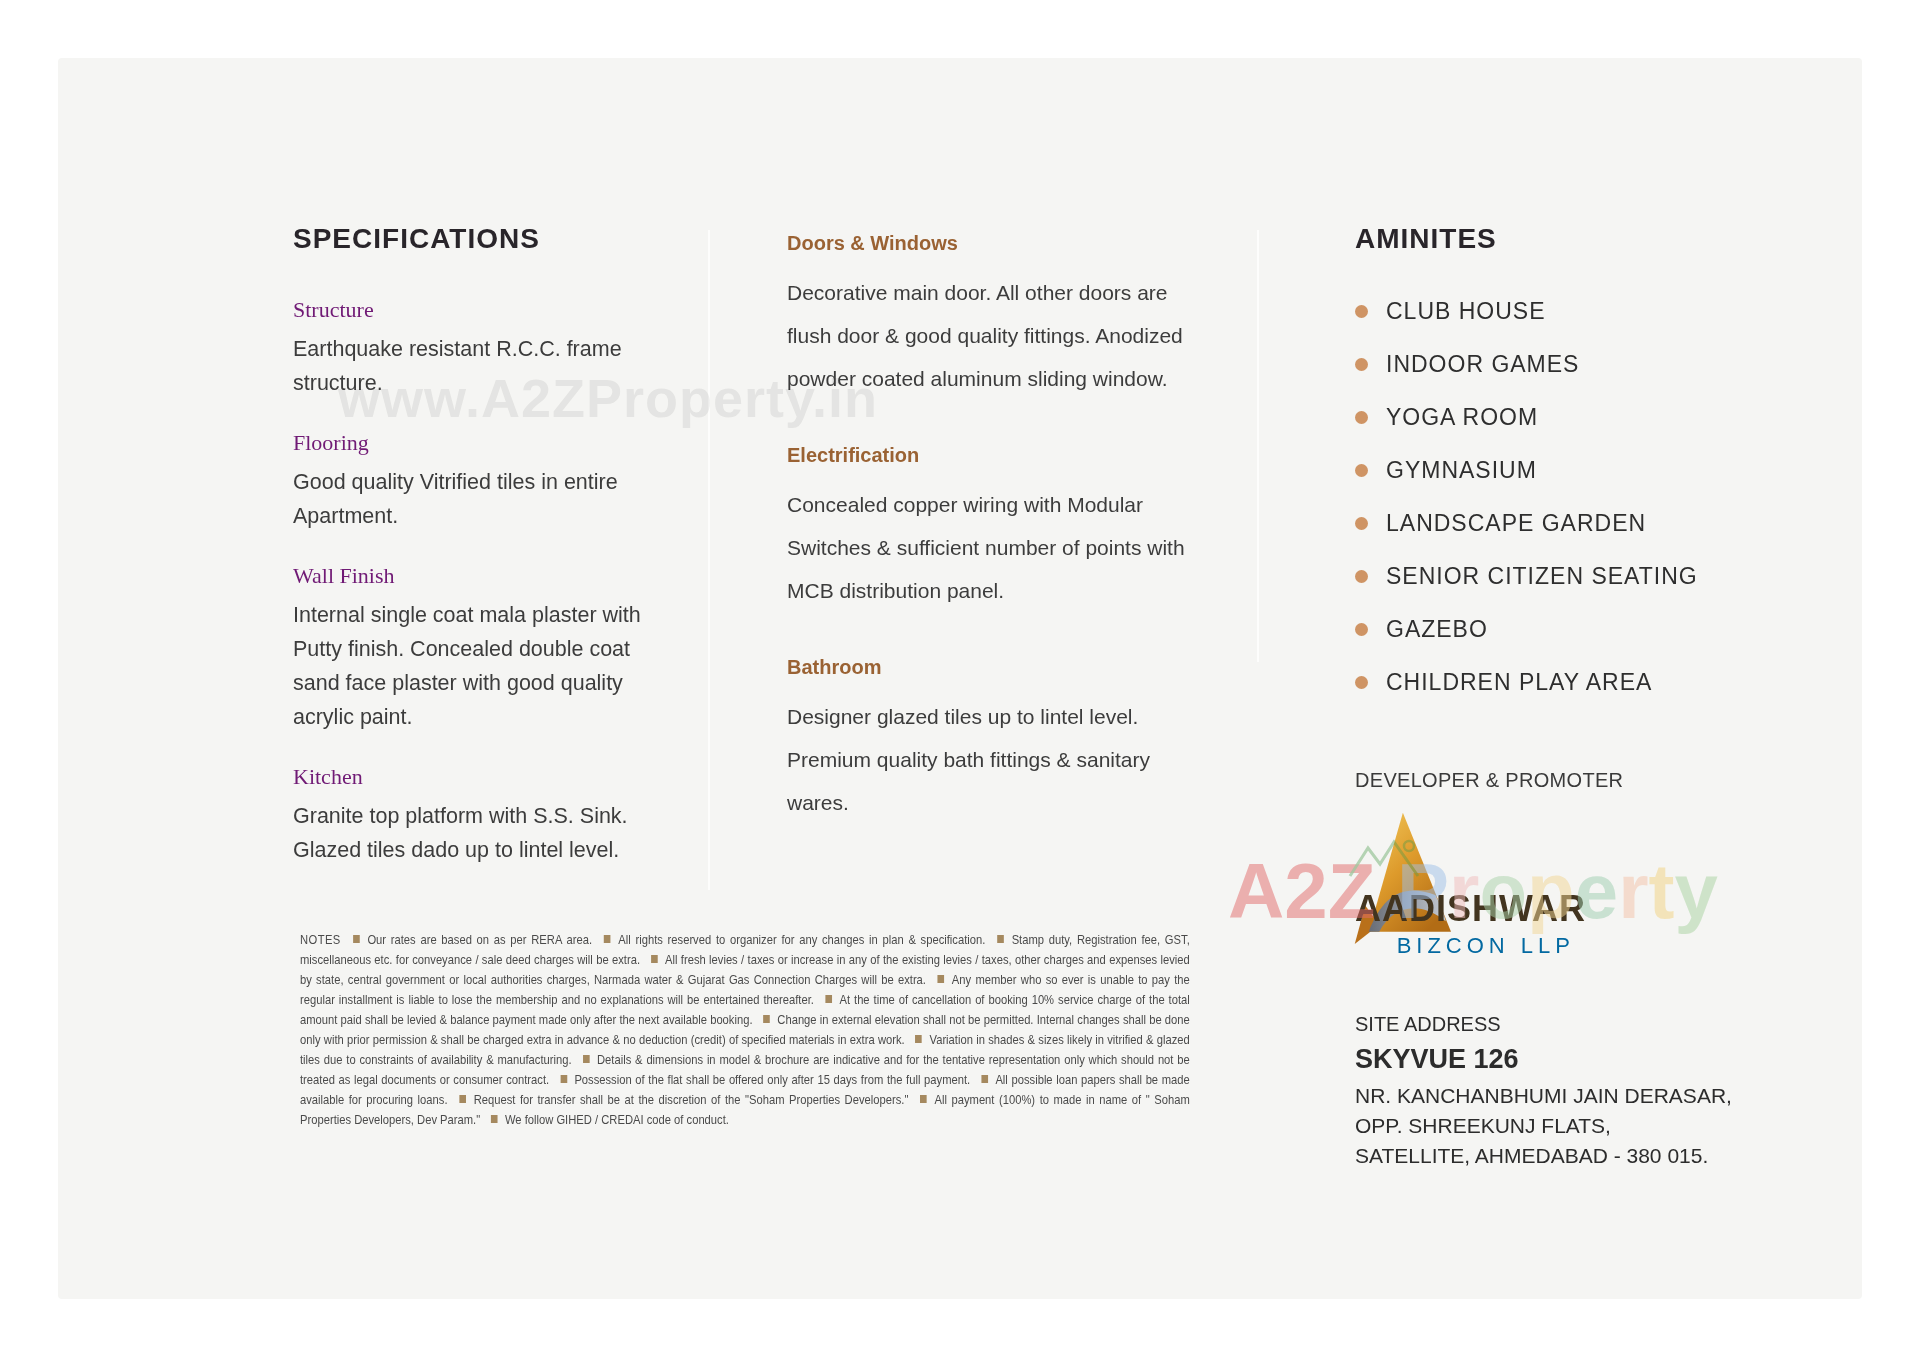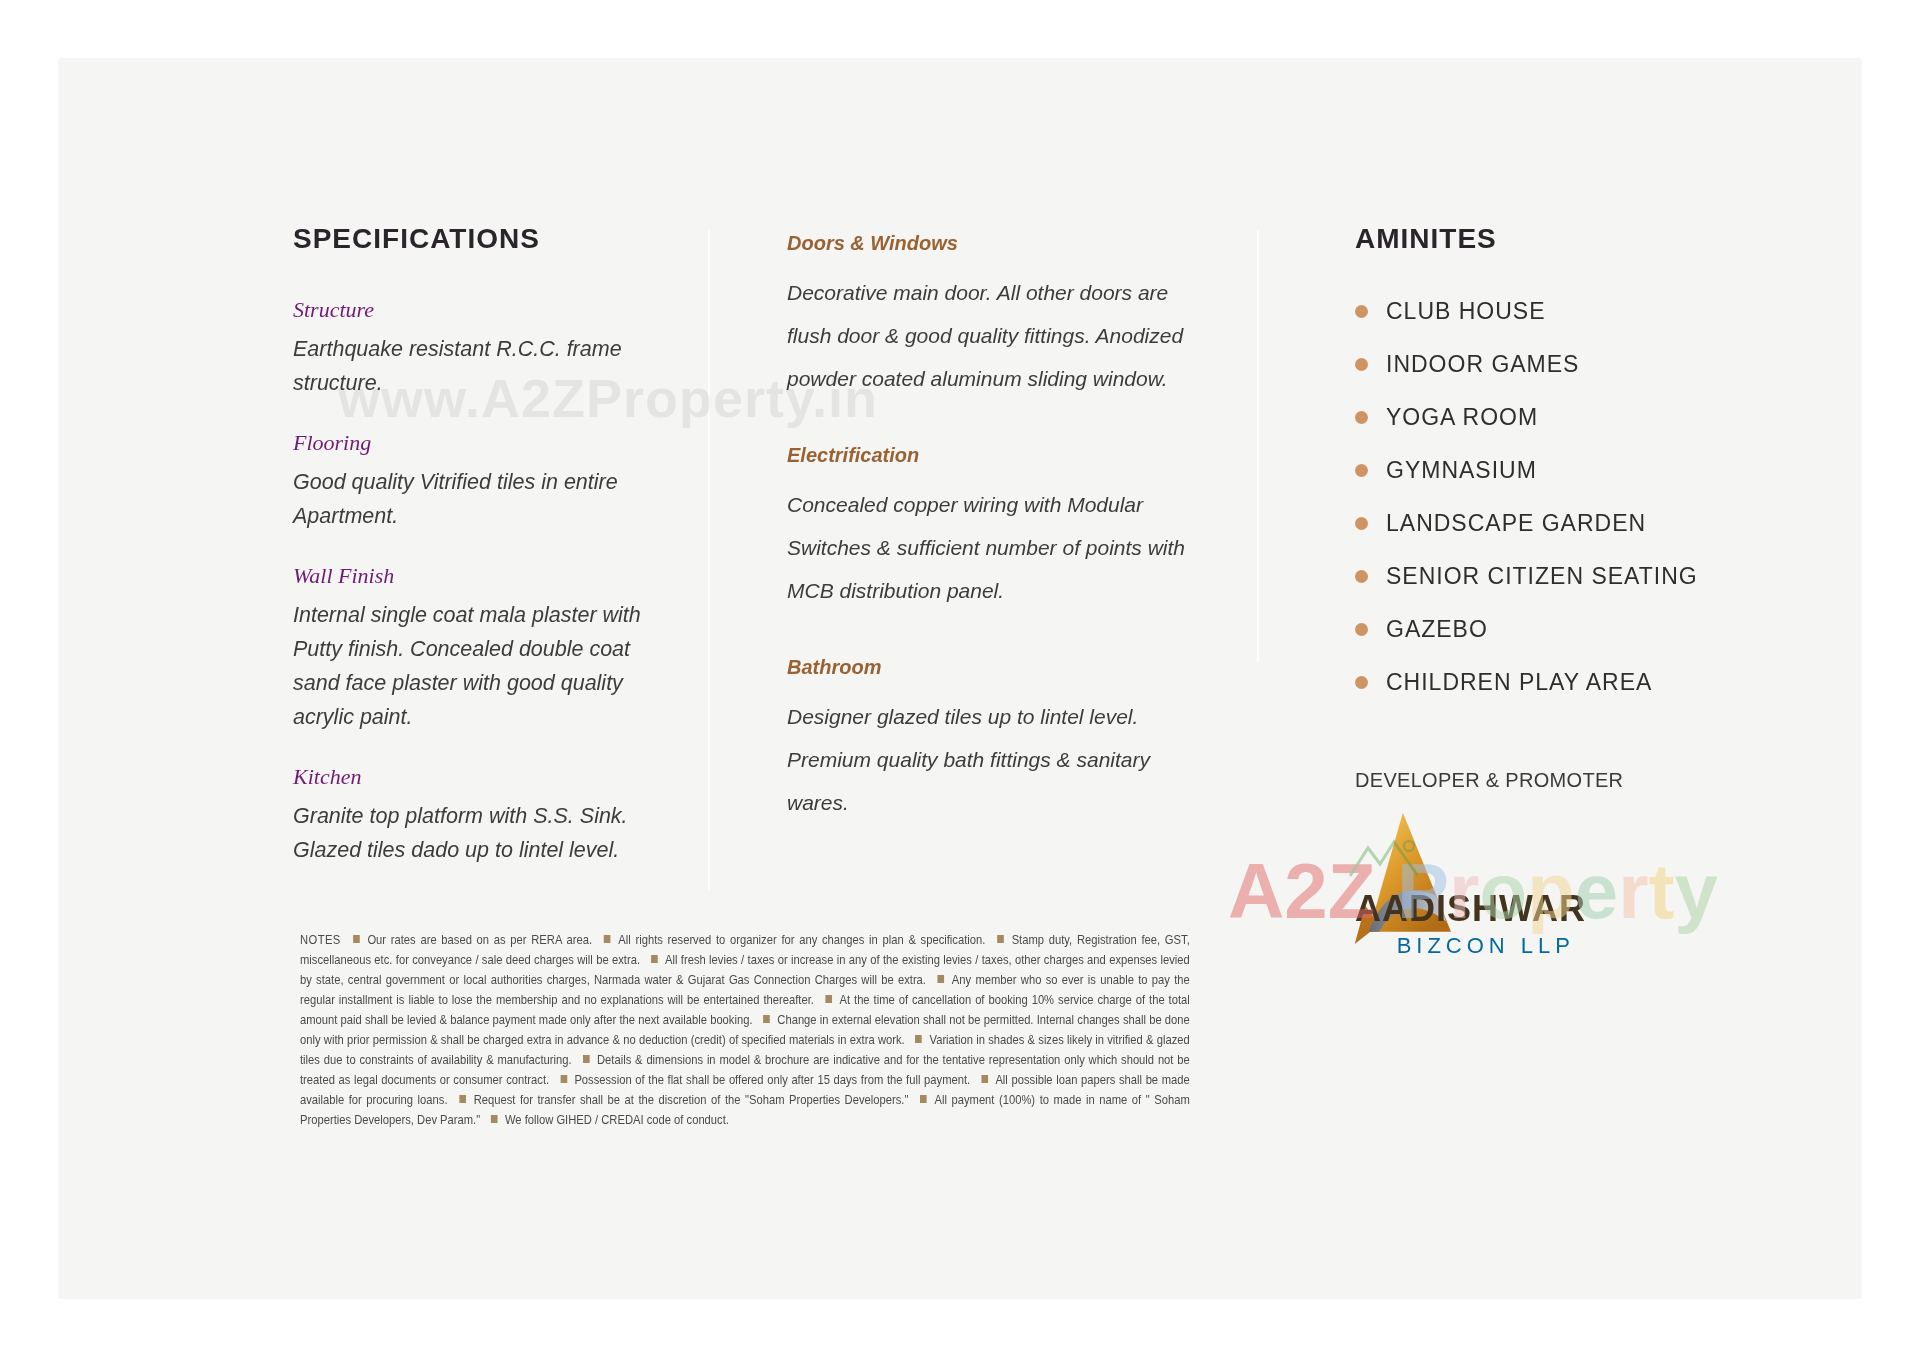--- a/index.html
+++ b/index.html
@@ -16,21 +16,21 @@
   .vdiv1 { left:650px; top:172px; height:660px; }
   .vdiv2 { left:1199px; top:172px; height:432px; }
 
   
   .col { position:absolute; }
   .col1 { left:235px; top:165px; width:395px; }
   h1.big {
     margin:0; font-size:28px; font-weight:800; letter-spacing:1px;
     color:#29252a; font-family:"Liberation Sans", sans-serif;
   }
-  .spec-section { margin-top:30px;font-style:italic; }
+  .spec-section { margin-top:30px; }
   .spec-section.first { margin-top:42px; }
   .spec-label {
     font-family:"Liberation Serif", serif; font-size:22px; color:#701a75;
     margin-bottom:9px;
   }
   .spec-text { font-size:21.5px; line-height:34px; color:#3c3c3c; width:385px; }
 
   
   .col2 { left:729px; top:174px; width:405px; }
   .spec2 { margin:0 0 44px 0; }
@@ -213,20 +213,29 @@
           <polygon points="57,2 112,138 18,138" fill="url(#g1)"></polygon>
           <polygon points="14,108 2,152 30,130" fill="#b9701a"></polygon>
           <path d="M18,138 C34,96 58,82 94,96 C100,106 104,118 106,126 C76,102 46,108 30,138 Z" fill="url(#g2)"></path>
         </svg>
         <div class="logo-text">
           <div class="logo-name">AADISHWAR</div>
           <div class="logo-sub">BIZCON LLP</div>
         </div>
       </div>
 
+      <div class="addr">
+        <div class="addr-label">SITE ADDRESS</div>
+        <div class="addr-project">SKYVUE 126</div>
+        <div id="addr-lines">
+            <div class="addr-line">NR. KANCHANBHUMI JAIN DERASAR,</div>
+            <div class="addr-line">OPP. SHREEKUNJ FLATS,</div>
+            <div class="addr-line">SATELLITE, AHMEDABAD - 380 015.</div>
+          </div>
+      </div>
     </section>
 
     <div class="notes">
       <div class="notes-inner" id="notes-inner"><span class="notes-label">NOTES </span><span class="nbullet"></span><span class="nitem">Our rates are based on as per  RERA area. </span><span class="nbullet"></span><span class="nitem">All rights reserved to organizer for any changes in plan &amp; specification. </span><span class="nbullet"></span><span class="nitem">Stamp duty, Registration fee, GST, miscellaneous etc. for conveyance / sale deed charges will be  extra. </span><span class="nbullet"></span><span class="nitem">All fresh levies / taxes or increase in any of the  existing levies / taxes, other charges and expenses levied by state, central government or local authorities charges, Narmada water &amp; Gujarat Gas Connection Charges will be extra. </span><span class="nbullet"></span><span class="nitem">Any member who so ever is unable to pay the regular installment is liable to lose the membership and no explanations will be entertained thereafter. </span><span class="nbullet"></span><span class="nitem">At the time of cancellation of booking 10% service charge of the total amount paid shall be levied &amp; balance payment made only after the next available booking. </span><span class="nbullet"></span><span class="nitem">Change in external elevation shall not be permitted. Internal changes shall be done only with prior permission &amp; shall be charged extra in advance &amp; no deduction (credit) of specified materials in extra work. </span><span class="nbullet"></span><span class="nitem">Variation in shades &amp; sizes likely in vitrified &amp; glazed tiles due to constraints of availability &amp; manufacturing. </span><span class="nbullet"></span><span class="nitem">Details &amp; dimensions in model &amp; brochure are indicative and for the tentative representation only which should not be treated as legal documents or consumer contract. </span><span class="nbullet"></span><span class="nitem">Possession of the flat shall be offered only after 15 days from the full payment. </span><span class="nbullet"></span><span class="nitem">All possible loan papers shall be made available for procuring loans. </span><span class="nbullet"></span><span class="nitem">Request for transfer shall be at the discretion of the "Soham Properties Developers." </span><span class="nbullet"></span><span class="nitem">All payment (100%) to made in name of " Soham Properties Developers, Dev Param." </span><span class="nbullet"></span><span class="nitem">We follow GIHED / CREDAI code of conduct. </span></div>
     </div>
 
     <div class="wm-brand" id="wm-brand">
       <svg class="wm-mountains" width="78" height="44" viewBox="0 0 78 44">
         <path d="M4,40 L22,12 L34,28 L48,6 L72,40" fill="none" stroke="#4a9a4a" stroke-width="3"></path>
         <circle cx="63" cy="10" r="5" fill="none" stroke="#4a9a4a" stroke-width="2.5"></circle>

